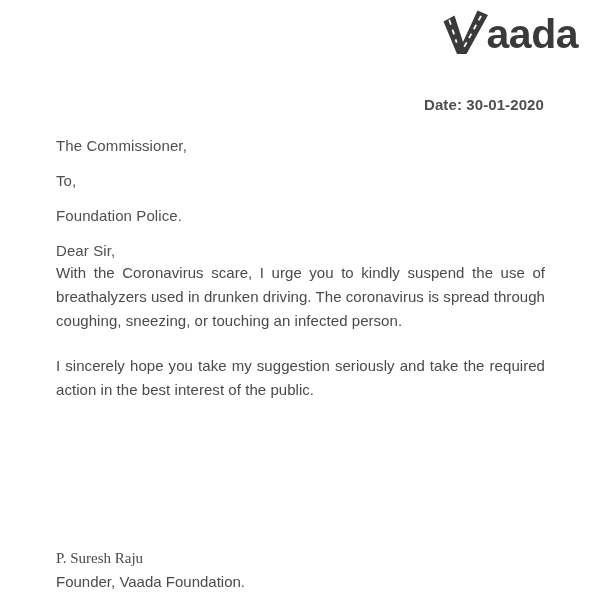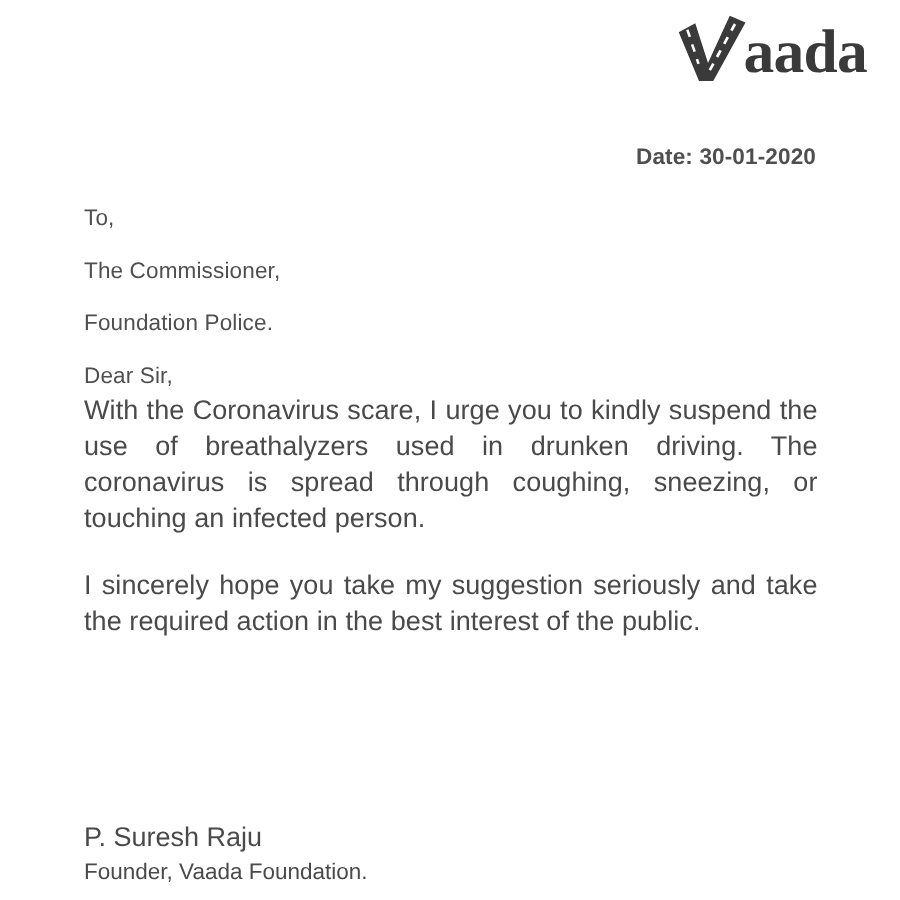--- a/index.html
+++ b/index.html
@@ -39,21 +39,21 @@
     align-items: center;
     height: 52px;
   }
   .logo-mark {
     display: block;
     width: 48px;
     height: 46px;
     margin-right: -2px;
   }
   .logo-text {
-    font-family: Liberation Serif, serif;
+    font-family: Liberation Sans, sans-serif;
     font-size: 41px;
     font-weight: bold;
     letter-spacing: -0.5px;
     color: #3a3a3a;
     line-height: 1;
     position: relative;
     top: 2px;
   }
 
   
@@ -84,21 +84,21 @@
   }
 
   
   .body-block {
     position: absolute;
     top: 261px;
     left: 56px;
     width: 489px;
   }
   .body-para {
-    font-size: 18px;
+    font-size: 15px;
     line-height: 24px;
     color: #4a4a4a;
     text-align: justify;
     text-justify: inter-word;
     margin: 0 0 21px 0;
     letter-spacing: 0.05px;
   }
   .body-para:last-child { margin-bottom: 0; }
   .body-para.tight { margin-bottom: 0; }
 
@@ -109,23 +109,24 @@
     left: 56px;
     width: 488px;
   }
   .sig-closing {
     font-size: 15px;
     line-height: 22px;
     color: #4f4f4f;
   }
   .sig-spacer { height: 42px; }
   .sig-name {
-    font-size: 18px;
+    font-size: 15px;
     line-height: 23px;
     color: #4a4a4a;
+    font-family: Liberation Serif, serif;
   }
   .sig-title {
     font-size: 15px;
     line-height: 23px;
     color: #4a4a4a;
   }
 </style>
 </head>
 <body>
 
@@ -150,22 +151,22 @@
           <path d="M25.6 33.4 L23.2 37.8"></path>
         </g>
       </svg>
       <span class="logo-text">aada</span>
     </div>
   </div>
 
   <div class="date-line">Date: 30-01-2020</div>
 
   <div class="address-block">
+    <div class="address-line">The Commissioner,</div>
     <div class="address-line">To,</div>
-    <div class="address-line">The Commissioner,</div>
     <div class="address-line">Foundation Police.</div>
     <div class="address-line">Dear Sir,</div>
   </div>
 
   <div class="body-block">
     <p class="body-para">With the Coronavirus scare, I urge you to kindly suspend the use of breathalyzers used in drunken driving. The coronavirus is spread through coughing, sneezing, or touching an infected person.</p>
     <p class="body-para">I sincerely hope you take my suggestion seriously and take the required action in the best interest of the public.</p>
   </div>
 
   <div class="signature-block">

